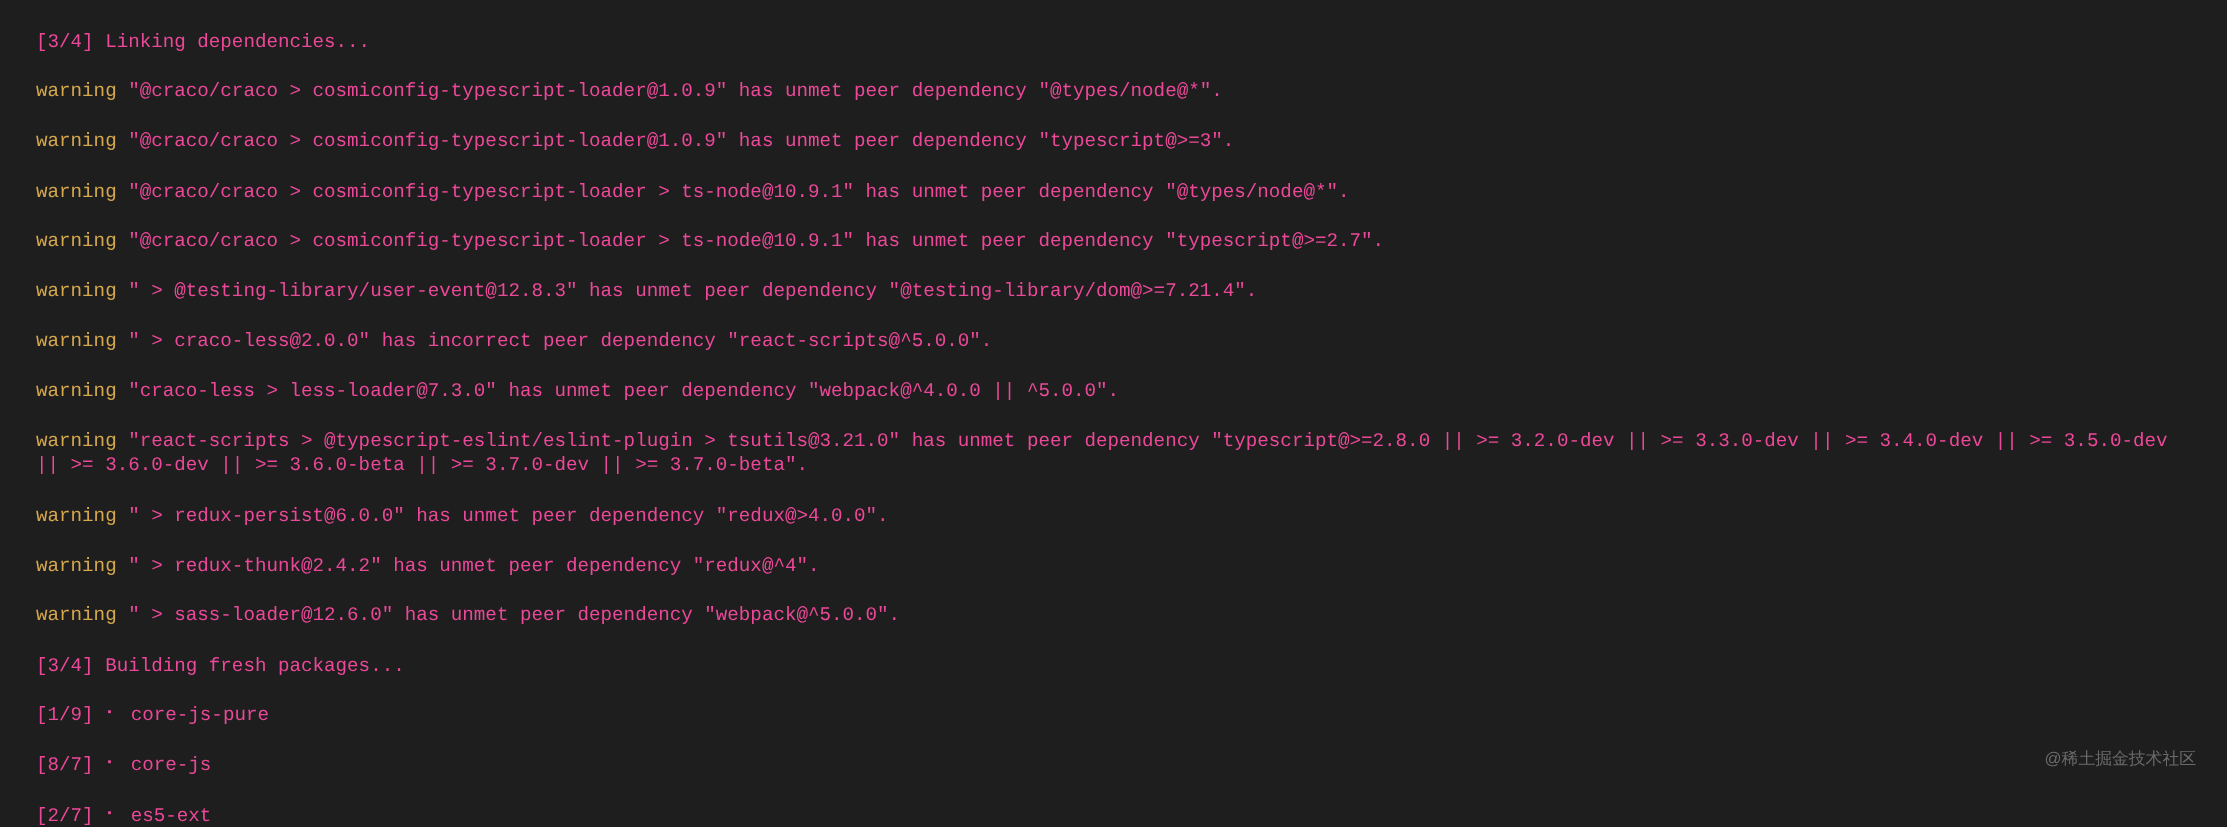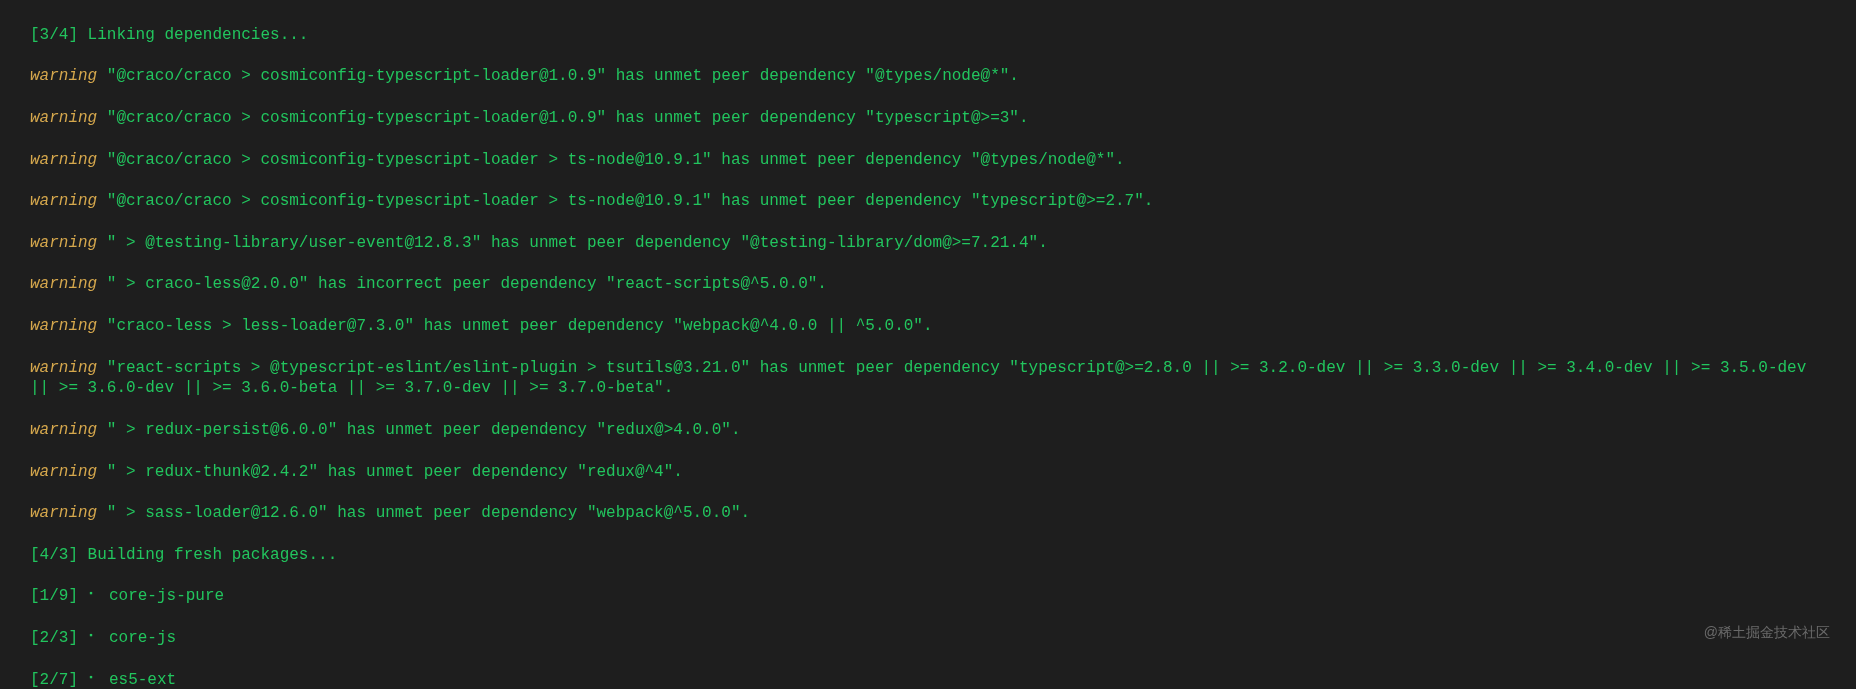--- a/index.html
+++ b/index.html
@@ -13,22 +13,22 @@
     width: 1856px;
     height: 689px;
     overflow: hidden;
     box-sizing: border-box;
   }
   .terminal {
     padding: 4px 30px 4px 30px;
     white-space: pre;
   }
   .line { display: block; }
-  .warning { color: #d6a84d; font-style: italic; }
-  .plain   { color: #22c55e; }
+  .warning { color: #d6a84d; }
+  .plain   { color: #ec4899; }
   .watermark {
     position: absolute;
     right: 26px;
     bottom: 48px;
     color: #6a6a6a;
     font-size: 14px;
     font-family: sans-serif;
   }
 </style>
 </head>
@@ -40,23 +40,23 @@
 <span class="line"><span class="warning">warning </span><span class="plain">"@craco/craco &gt; cosmiconfig-typescript-loader@1.0.9" has unmet peer dependency "typescript@&gt;=3".</span></span>
 <span class="line"><span class="warning">warning </span><span class="plain">"@craco/craco &gt; cosmiconfig-typescript-loader &gt; ts-node@10.9.1" has unmet peer dependency "@types/node@*".</span></span>
 <span class="line"><span class="warning">warning </span><span class="plain">"@craco/craco &gt; cosmiconfig-typescript-loader &gt; ts-node@10.9.1" has unmet peer dependency "typescript@&gt;=2.7".</span></span>
 <span class="line"><span class="warning">warning </span><span class="plain">" &gt; @testing-library/user-event@12.8.3" has unmet peer dependency "@testing-library/dom@&gt;=7.21.4".</span></span>
 <span class="line"><span class="warning">warning </span><span class="plain">" &gt; craco-less@2.0.0" has incorrect peer dependency "react-scripts@^5.0.0".</span></span>
 <span class="line"><span class="warning">warning </span><span class="plain">"craco-less &gt; less-loader@7.3.0" has unmet peer dependency "webpack@^4.0.0 || ^5.0.0".</span></span>
 <span class="line" style="white-space:pre-wrap;"><span class="warning">warning </span><span class="plain">"react-scripts &gt; @typescript-eslint/eslint-plugin &gt; tsutils@3.21.0" has unmet peer dependency "typescript@&gt;=2.8.0 || &gt;= 3.2.0-dev || &gt;= 3.3.0-dev || &gt;= 3.4.0-dev || &gt;= 3.5.0-dev || &gt;= 3.6.0-dev || &gt;= 3.6.0-beta || &gt;= 3.7.0-dev || &gt;= 3.7.0-beta".</span></span>
 <span class="line"><span class="warning">warning </span><span class="plain">" &gt; redux-persist@6.0.0" has unmet peer dependency "redux@&gt;4.0.0".</span></span>
 <span class="line"><span class="warning">warning </span><span class="plain">" &gt; redux-thunk@2.4.2" has unmet peer dependency "redux@^4".</span></span>
 <span class="line"><span class="warning">warning </span><span class="plain">" &gt; sass-loader@12.6.0" has unmet peer dependency "webpack@^5.0.0".</span></span>
-<span class="line plain">[4/3] Building fresh packages...</span>
+<span class="line plain">[3/4] Building fresh packages...</span>
 <span class="line plain">[1/9] ⠂ core-js-pure</span>
-<span class="line plain">[2/3] ⠂ core-js</span>
+<span class="line plain">[8/7] ⠂ core-js</span>
 <span class="line plain">[2/7] ⠂ es5-ext</span>
 
 
 
 
 </div>
 
 <div class="watermark">@稀土掘金技术社区</div>
 
 </body></html>

